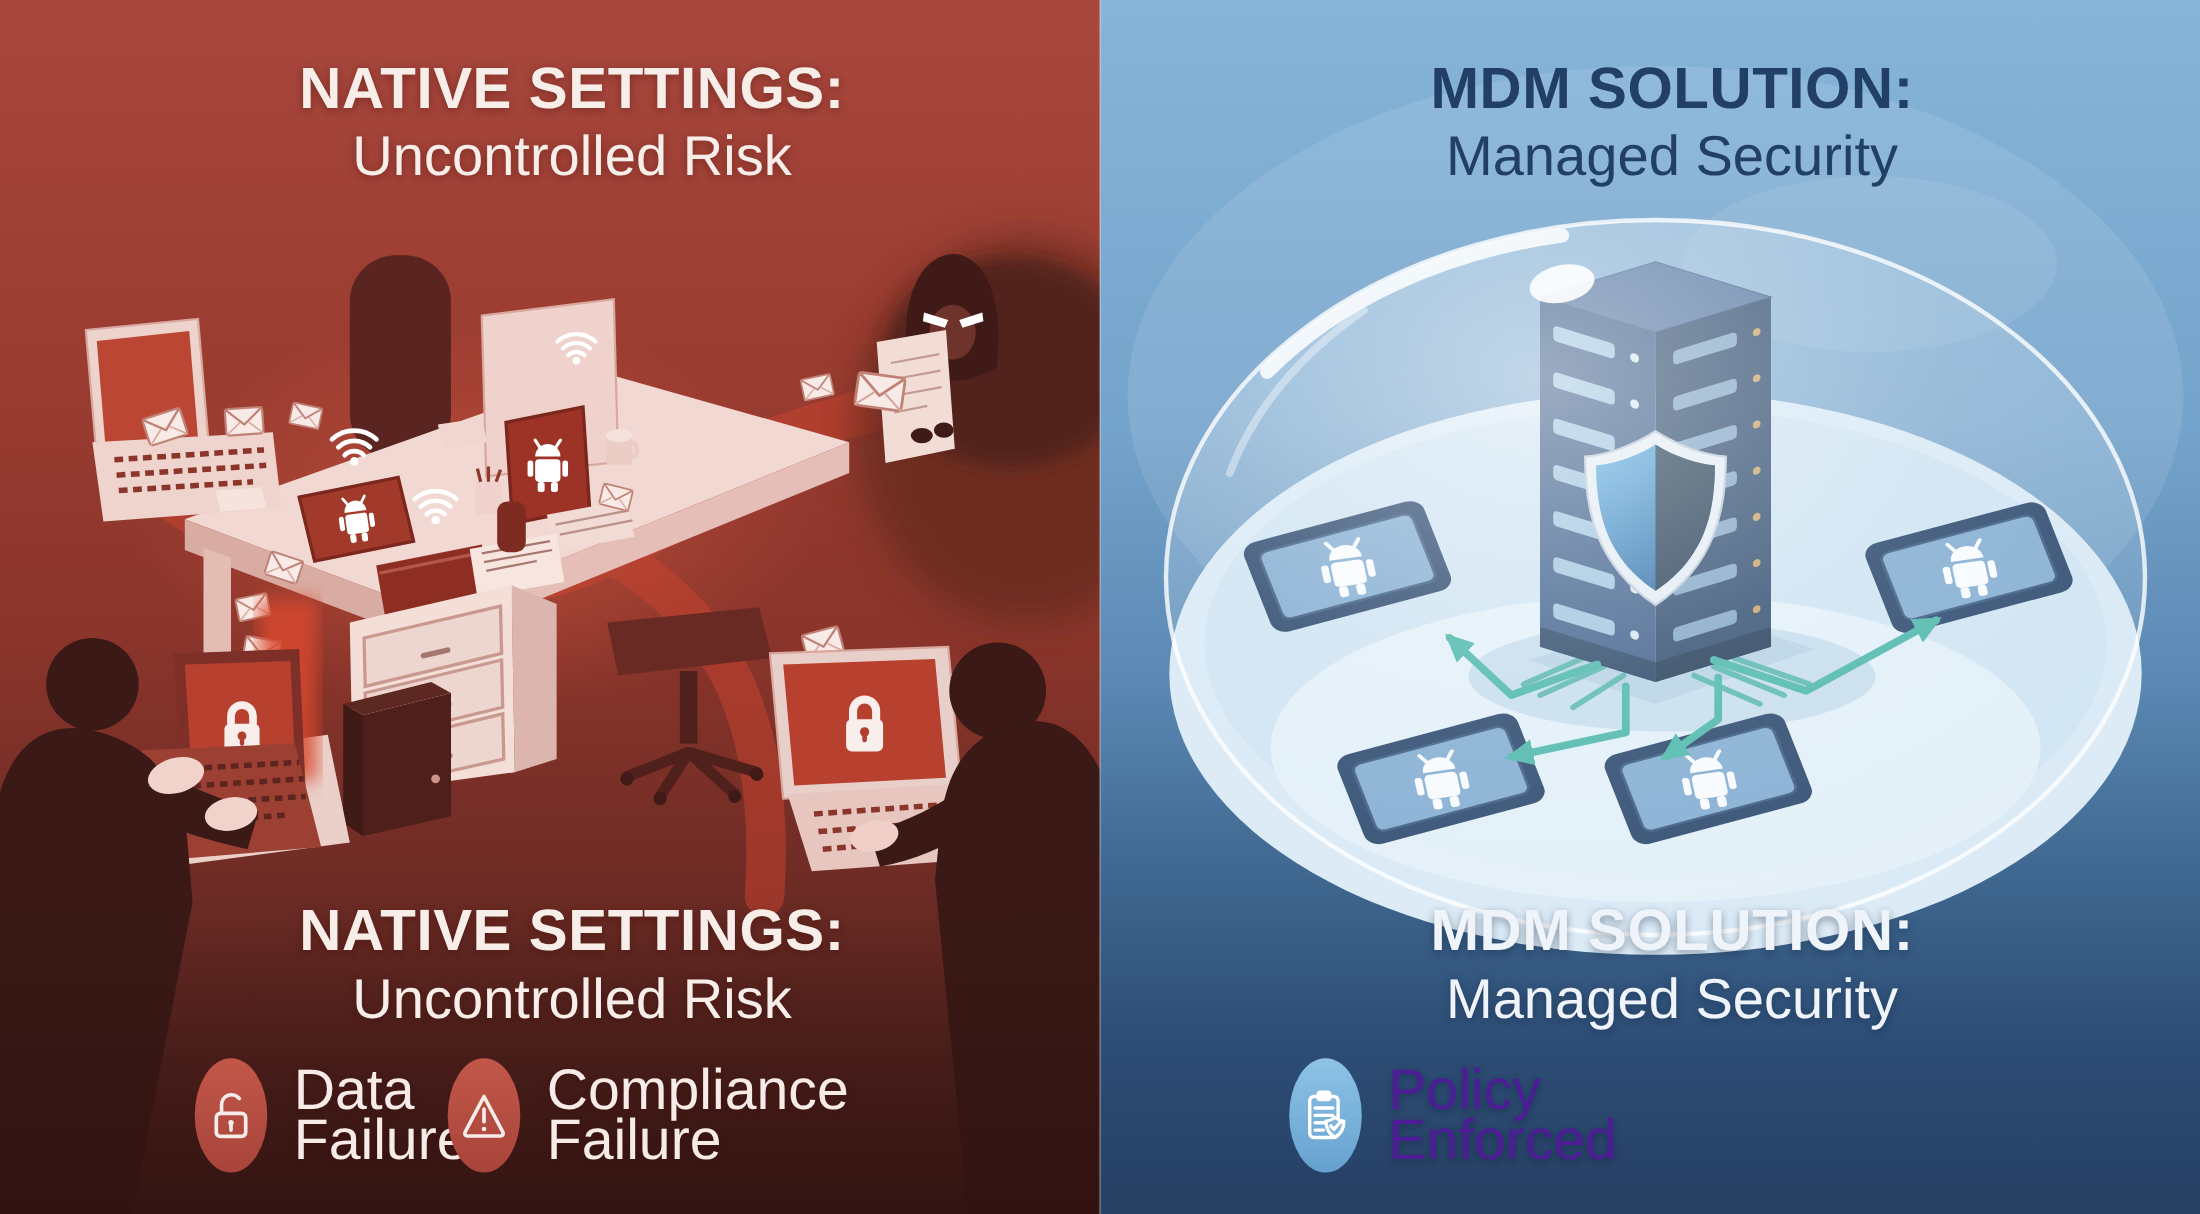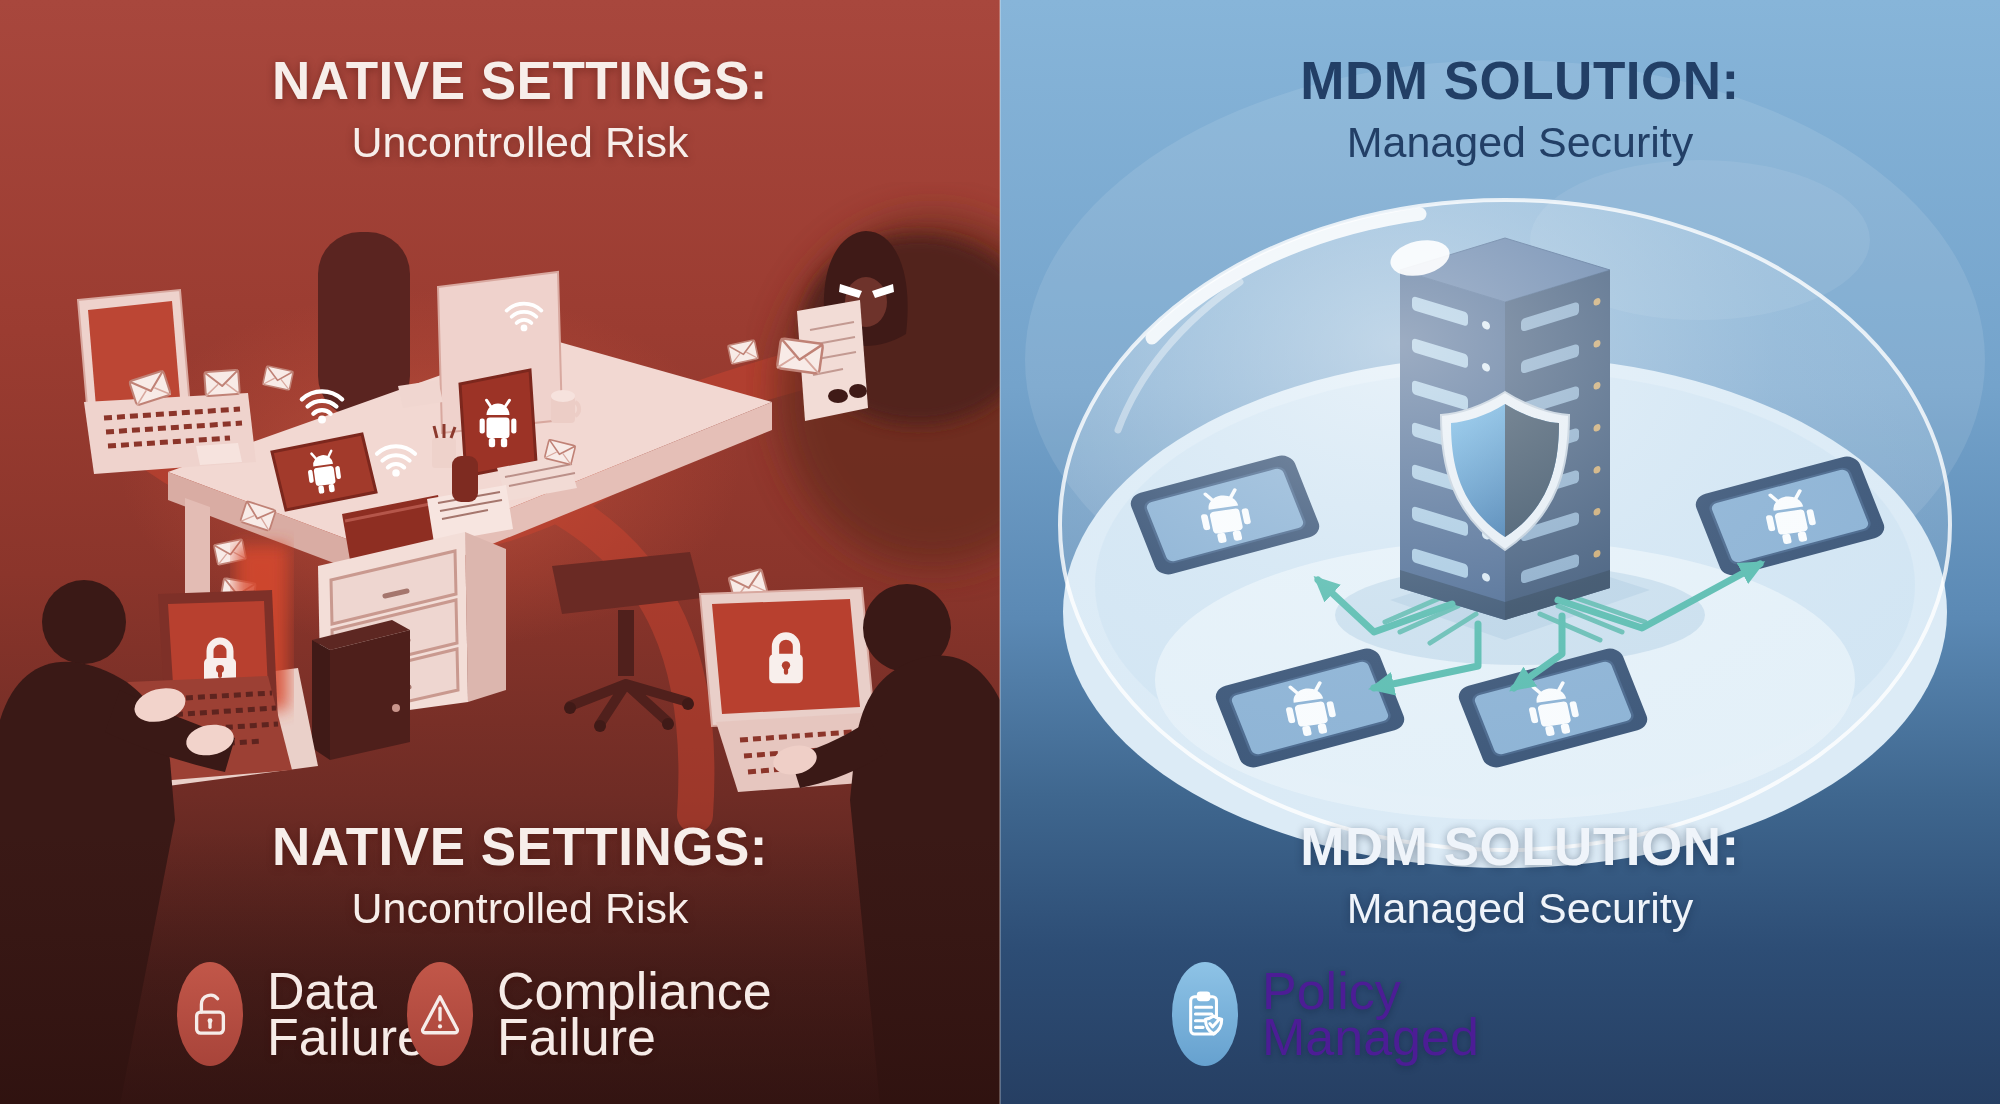--- a/index.html
+++ b/index.html
@@ -7,21 +7,21 @@
           font-family:"Liberation Sans",sans-serif;}
   .panel{position:absolute;top:0;width:1000px;height:1104px;overflow:hidden;}
   .panel.left{left:0;background:#a8473d;}
   .panel.right{left:1000px;background:#87b5d9;}
   .illus{position:absolute;left:0;top:0;width:1000px;height:1104px;display:block;}
   .divider{position:absolute;left:999px;top:0;width:2px;height:1104px;
            background:rgba(255,255,255,0.25);}
 
   .title{position:absolute;left:0;width:100%;text-align:center;transform:translateX(20px);}
   .title .t1{font-weight:700;font-size:53px;letter-spacing:0.5px;line-height:58px;}
-  .title .t2{font-weight:400;font-size:43px;line-height:56px;margin-top:4px;}
+  .title .t2{font-weight:400;font-size:51px;line-height:56px;margin-top:4px;}
   .title.top{top:52px;}
   .title.bottom{top:818px;}
   .left .title.top .t1,.left .title.top .t2,
   .left .title.bottom .t1,.left .title.bottom .t2{
       color:#f7eeea;text-shadow:0 2px 8px rgba(60,10,5,0.4);}
   .right .title.top .t1,.right .title.top .t2{color:#223f66;}
   .right .title.bottom .t1,.right .title.bottom .t2{
       color:#eff4fa;text-shadow:0 2px 8px rgba(10,25,50,0.4);}
 
   .badge{position:absolute;top:962px;display:flex;align-items:center;gap:24px;}
@@ -441,20 +441,20 @@
         <svg viewBox="0 0 44 56" fill="none" stroke="#ffffff" stroke-width="3.2" stroke-linecap="round" stroke-linejoin="round">
           <rect x="7" y="10" width="27" height="39" rx="4"></rect>
           <rect x="15" y="6" width="11" height="7" rx="2" fill="#ffffff"></rect>
           <path d="M12,21 h17 M12,28 h17 M12,35 h10 M12,42 h8"></path>
           <path d="M31,30 c3,2.2 6,3.2 8.5,3.4 0,7 -2.2,12 -8.5,15.4 -6.3,-3.4 -8.5,-8.4 -8.5,-15.4 2.5,-0.2 5.5,-1.2 8.5,-3.4 Z" fill="#7db4dc"></path>
           <path d="M27,38 l3,3.4 l6.5,-7.4"></path>
         </svg>
       </span>
       <span class="badge-label">
         <span class="bl">Policy</span>
-        <span class="bl">Managed</span>
+        <span class="bl">Enforced</span>
       </span>
     </div>
 
   </section>
 
   <div class="divider"></div>
 </div>
 
 </body></html>

